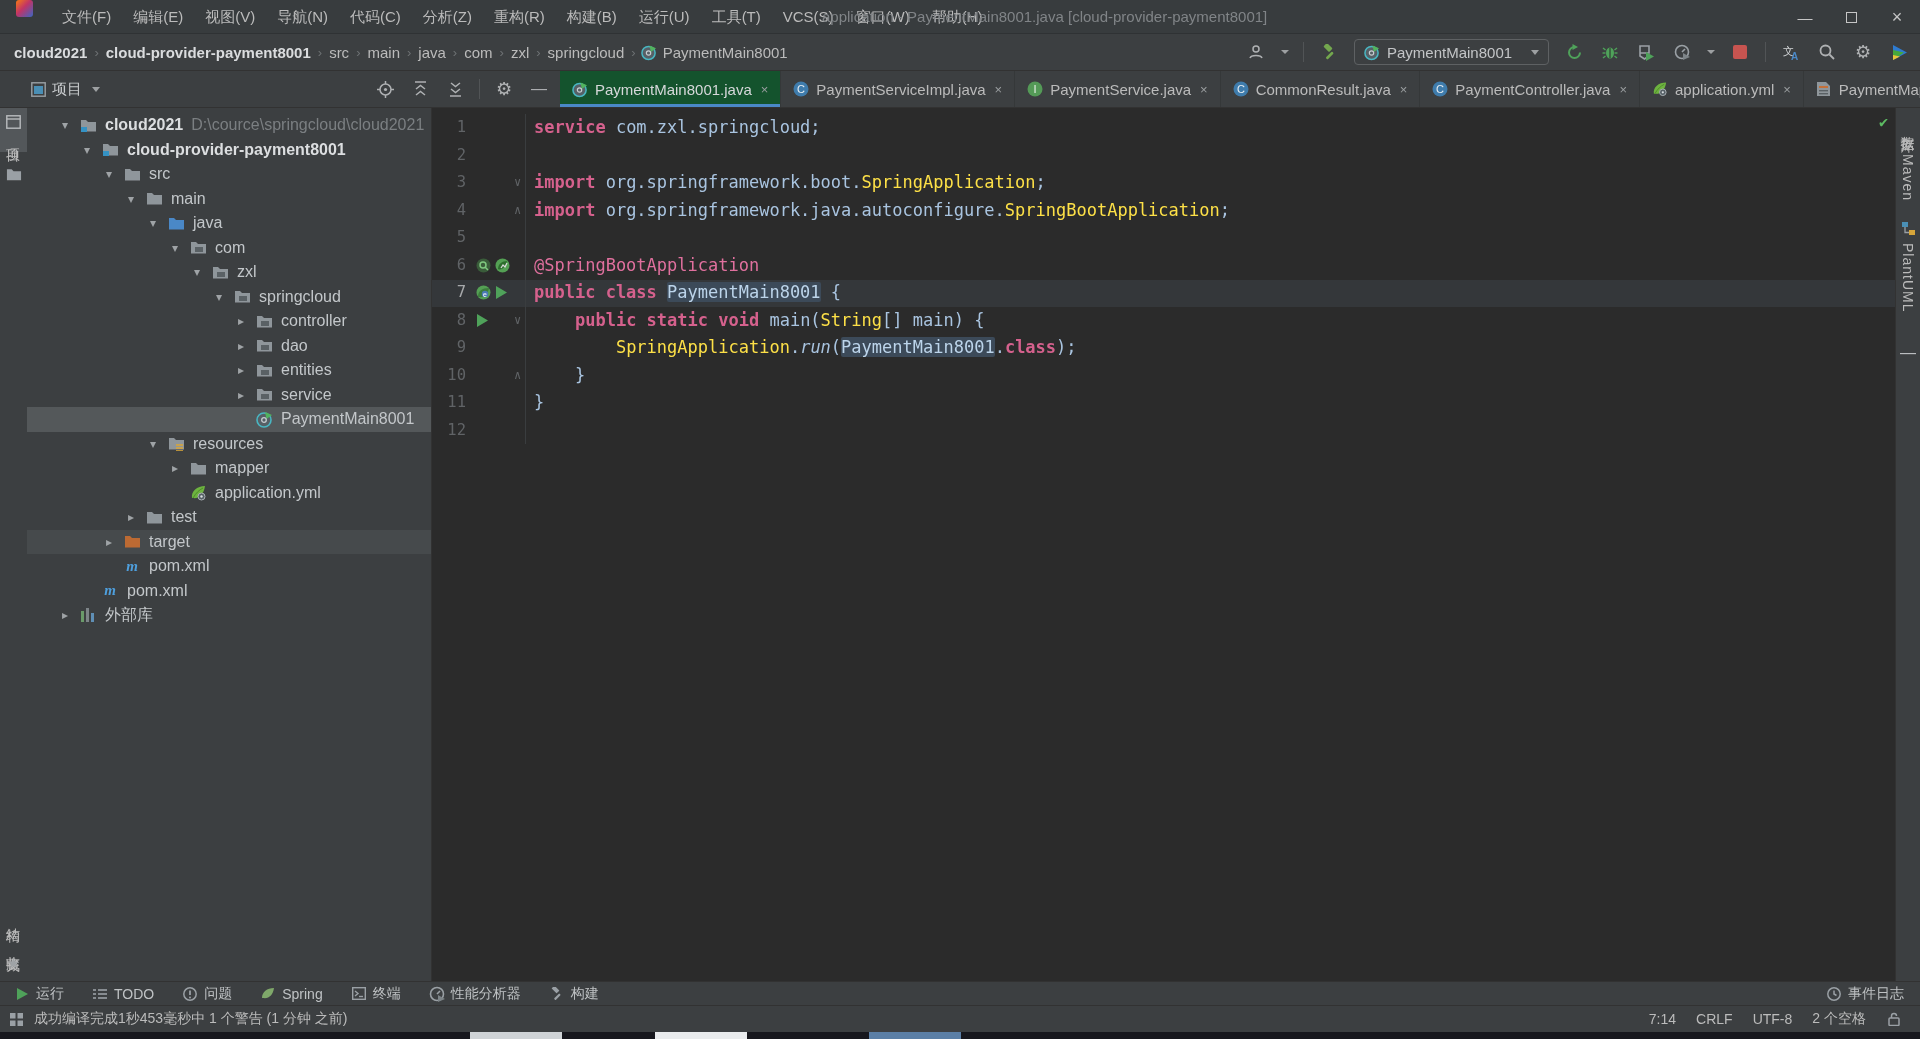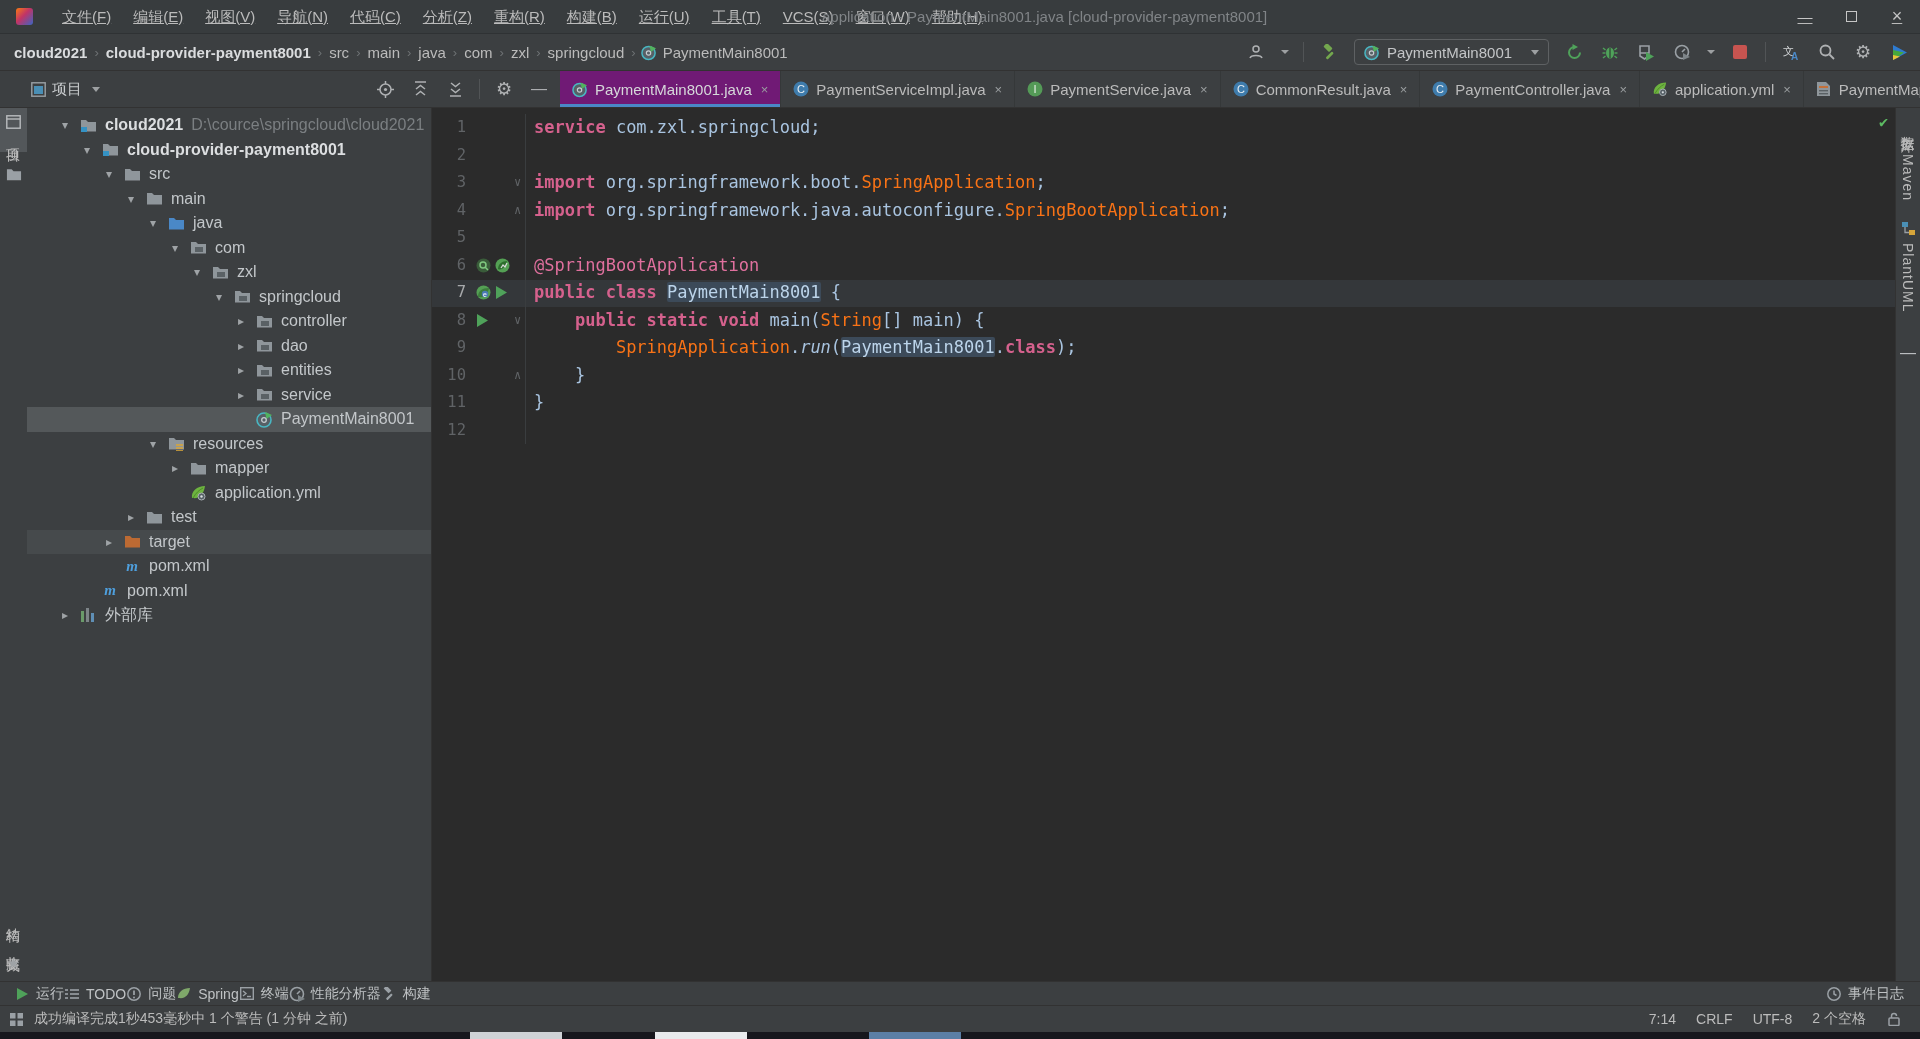--- a/index.html
+++ b/index.html
@@ -1,22 +1,22 @@
 <!DOCTYPE html>
 <html><head>
 <meta charset="utf-8">
 <style>
   * { margin:0; padding:0; box-sizing:border-box; }
   html,body { width:1920px; height:1039px; overflow:hidden; background:#2b2b2b;
               font-family:"Liberation Sans", sans-serif; -webkit-font-smoothing:antialiased; }
   .app { width:1920px; height:1039px; display:flex; flex-direction:column; color:#bbbbbb; }
 
   
-  .titlebar { height:34px; background:#383c3e; display:flex; align-items:center; flex:none;
-              border-bottom:1px solid #2f3234; font-size:15px; position:relative;text-decoration:underline; }
+  .titlebar { height:34px; background:#383c3e; display:flex; flex:none;
+              border-bottom:1px solid #2f3234; font-size:15px; position:relative; }
   .logo { width:17px; height:17px; border-radius:3px; margin:0 18px 0 16px;
           background:linear-gradient(135deg,#f97a12 0%,#c13467 45%,#3a66c4 100%);
           display:flex; align-items:center; justify-content:center; color:#fff; font-size:8px; font-weight:bold; }
   .menu-item { padding:0 11px; height:34px; line-height:34px; color:#bbbbbb; cursor:default; }
   .win-title { position:absolute; left:822px; top:0; height:34px; line-height:34px; color:#808487; font-size:15px; }
   .win-btns { margin-left:auto; display:flex; height:34px; }
   .win-btn { width:46px; height:34px; display:flex; align-items:center; justify-content:center; color:#c6c6c6; font-size:15px; }
   .max-box { width:11px; height:11px; border:1px solid #c6c6c6; display:inline-block; }
 
   
@@ -33,21 +33,21 @@
   .runcombo .arr { margin-left:auto; }
   .dn-arr { width:0; height:0; border-left:4px solid transparent; border-right:4px solid transparent; border-top:5px solid #9da0a2; display:inline-block; }
 
   
   .tabrow { height:37px; background:#3c3f41; display:flex; align-items:stretch; flex:none; border-bottom:1px solid #323232; }
   .panel-hdr { width:560px; flex:none; display:flex; align-items:center; padding-left:30px; font-size:15px; gap:6px; }
   .ph-icons { margin-left:auto; display:flex; align-items:center; gap:13px; padding-right:10px; }
   .tabs { display:flex; align-items:stretch; flex:1; }
   .tab { display:flex; align-items:center; gap:7px; padding:0 12px; font-size:15px; color:#bbbbbb;
          border-right:1px solid #353839; position:relative; }
-  .tab.active { background:#701a75; color:#d6d8da;text-align:center; }
+  .tab.active { background:#14532d; color:#d6d8da;text-align:center; }
   .tab.active::after { content:""; position:absolute; left:0; right:0; bottom:0; height:3px; background:#4A88C7; }
   .tab .x { color:#9a9ea0; font-size:13px; margin-left:2px; }
 
   
   .main { flex:1; display:flex; min-height:0; }
   .stripe { width:27px; background:#3c3f41; flex:none; display:flex; flex-direction:column; align-items:center; }
   .stripe.right { width:25px; border-left:1px solid #323232; }
   .stripe .vlabel { writing-mode:vertical-rl; font-size:14px; color:#bbbbbb; letter-spacing:1px; padding:7px 0; }
   .stripe-tab { display:flex; flex-direction:column; align-items:center; padding:6px 0; width:100%; }
   .stripe-tab.active { background:#53575a; }
@@ -65,30 +65,30 @@
 
   
   .editor { flex:1; background:#2b2b2b; position:relative; overflow:hidden; font-family:"DejaVu Sans Mono", monospace; font-size:17px; }
   .caretline { position:absolute; left:0; right:0; top:171.5px; height:27.5px; background:#34373a; }
   .code-row { display:flex; height:27.5px; line-height:27.5px; position:relative; }
   .ln { width:34px; text-align:right; color:#606366; font-size:15.5px; flex:none; }
   .gico { width:44px; flex:none; display:flex; align-items:center; justify-content:flex-start; gap:4px; padding-left:10px; }
   .gfold { width:16px; flex:none; color:#606366; font-size:12px; text-align:center; border-right:1px solid #3a3d3f; }
   .ctext { white-space:pre; padding-left:8px; }
   .kw  { color:#d5618d; font-weight:bold; }
-  .cls { color:#f97316; }
+  .cls { color:#fde047; }
   .pln { color:#a9c4e0; }
   .ann { color:#e0709e; }
   .it  { color:#a9c4e0; font-style:italic; }
   .hl  { color:#bcd4ea; background:#3c4a59; border-radius:2px; }
   .insp-ok { position:absolute; top:5px; right:7px; color:#5dbb63; font-size:15px; }
 
   
   .bottombar { height:24px; background:#3c3f41; border-top:1px solid #323232; display:flex; align-items:center;
-               padding:0 16px 0 14px; font-size:14px; flex:none; }
+               padding:0 16px 0 14px; gap:28px; font-size:14px; flex:none; }
   .btool { display:flex; align-items:center; gap:6px; color:#bfc2c4; }
   .bb-right { margin-left:auto; }
   .statusbar { height:27px; background:#3c3f41; border-top:1px solid #323232; display:flex; align-items:center;
                padding:0 18px 0 8px; font-size:14px; color:#bbbbbb; flex:none; gap:10px; }
   .sb-right { margin-left:auto; display:flex; align-items:center; gap:20px; }
   .sliver { height:7px; background:#17171d; position:relative; flex:none; }
   .sliver .blk { position:absolute; top:0; height:7px; }
 
   .icon16 { width:16px; height:16px; display:inline-flex; align-items:center; justify-content:center; flex:none; }
   svg { display:block; }

